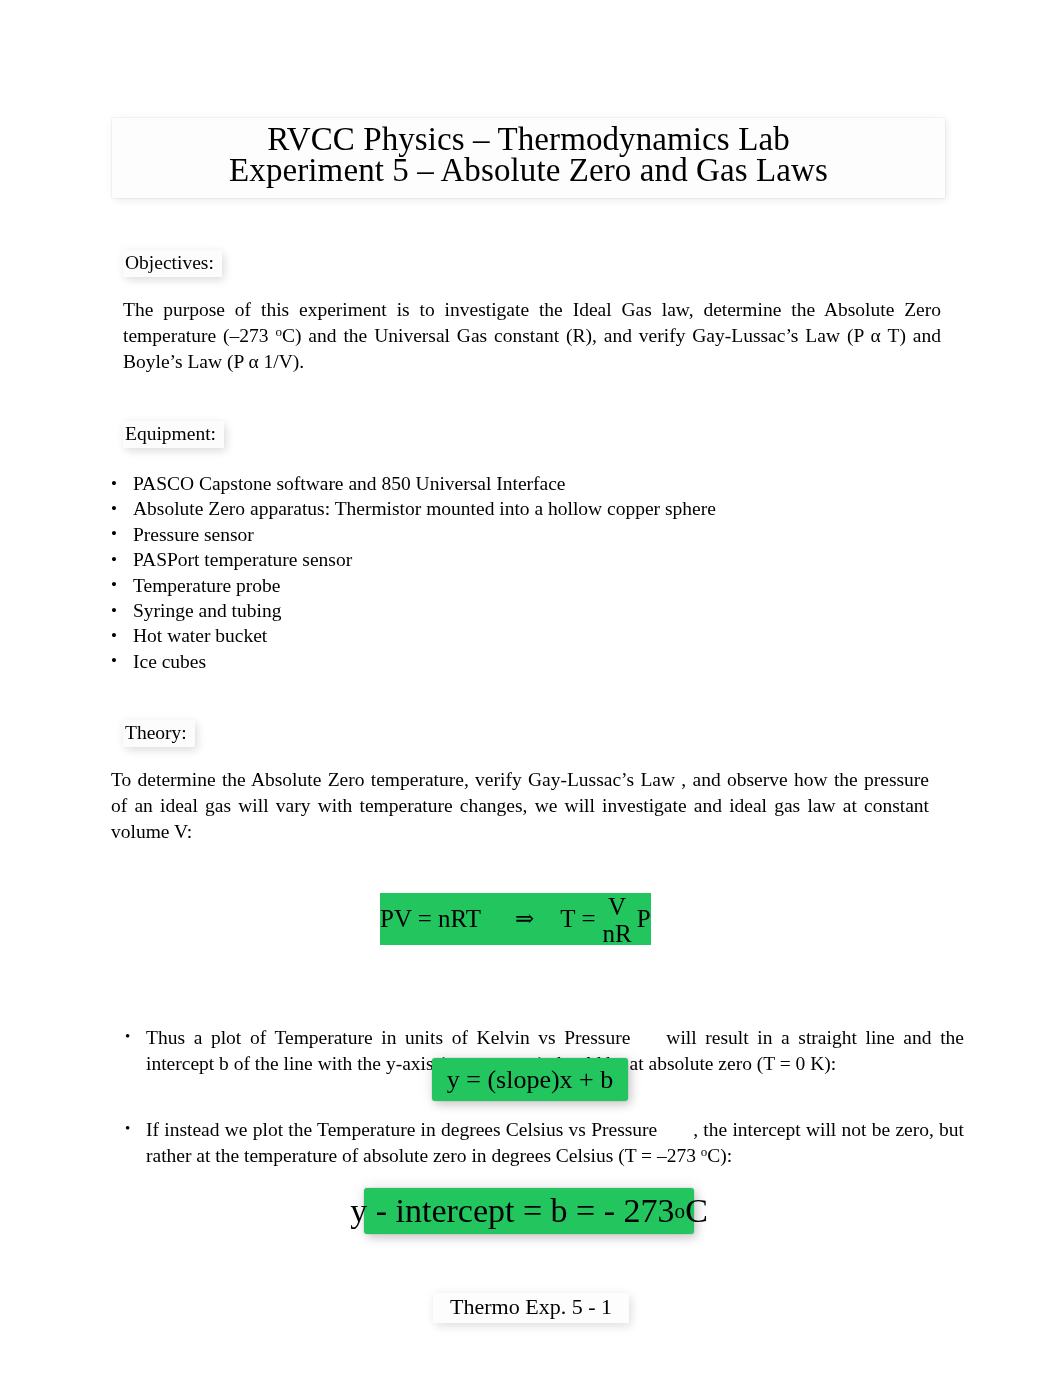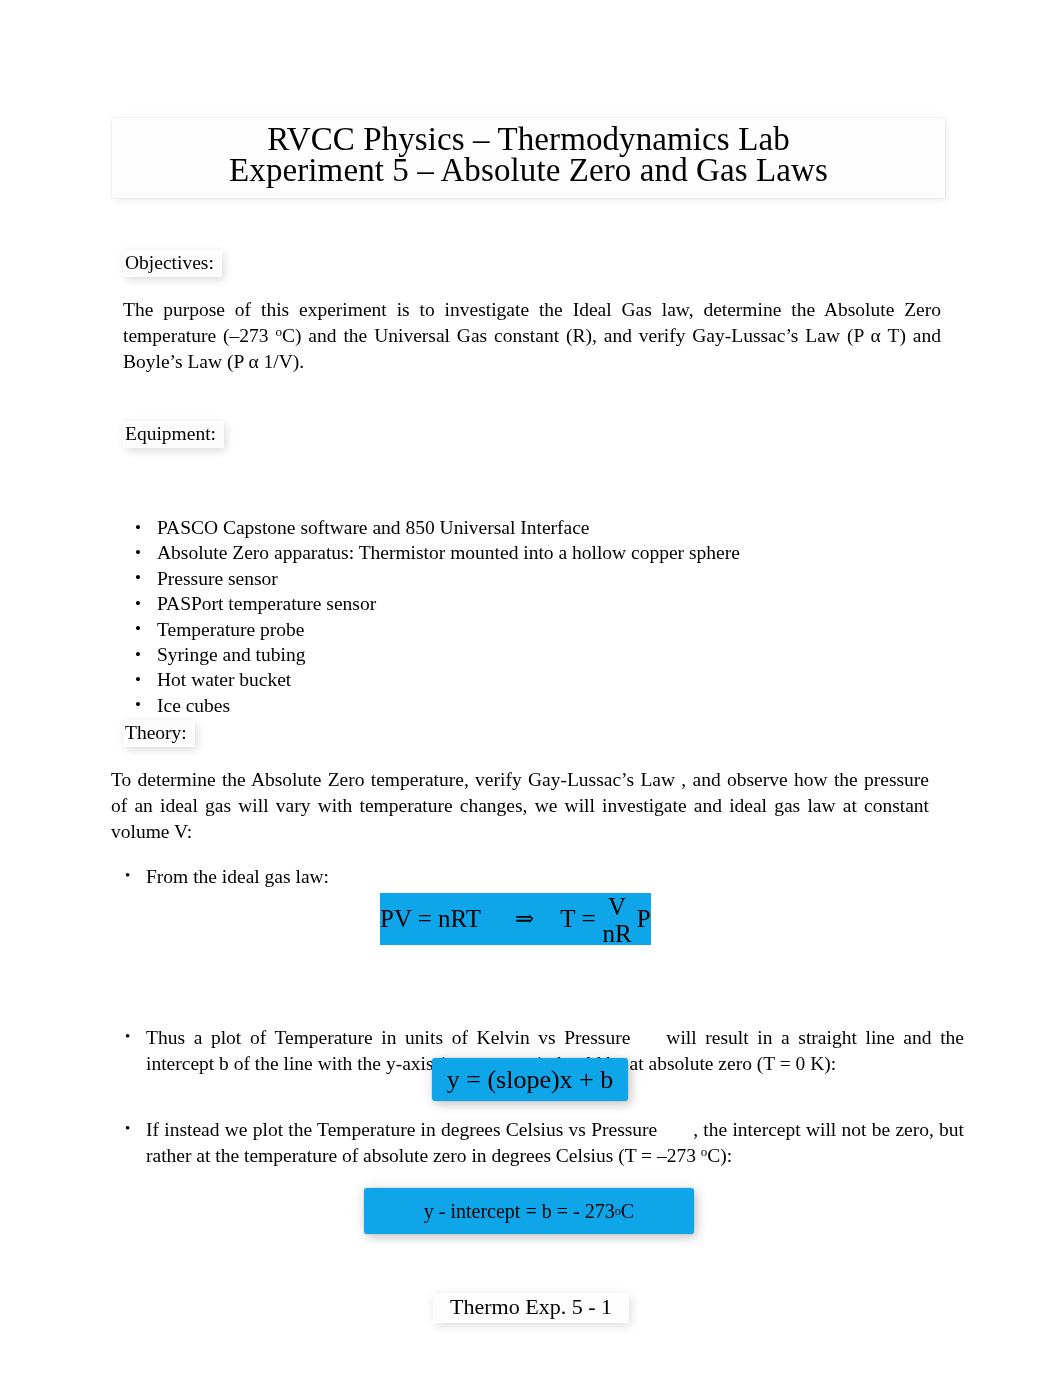--- a/index.html
+++ b/index.html
@@ -111,21 +111,21 @@
 
   .gap-object {
     display: inline-block;
     width: 36px;
   }
 
   
   .eq {
     position: absolute;
     font-family: "Liberation Serif", "DejaVu Serif", serif;
-    background: #0ea5e9;
+    background: #22c55e;
   }
   .eq.framed {
     box-shadow:
       0 0 0 1px rgba(0,0,0,0.05),
       3px 4px 10px rgba(0,0,0,0.16),
       0 0 16px rgba(0,0,0,0.10);
     border-radius: 3px;
   }
 
   
@@ -164,21 +164,21 @@
     justify-content: center;
     margin-top: 14px;
   }
 
   
   .eq-intercept {
     left: 364px;
     top: 1188px;
     width: 330px;
     height: 46px;
-    font-size: 20px;
+    font-size: 34px;
     display: flex;
     align-items: center;
     justify-content: center;
     white-space: nowrap;
   }
   .eq-intercept .sup-deg { font-size: 0.62em; vertical-align: 0.5em; }
 
   
   .footer {
     position: absolute;
@@ -204,36 +204,35 @@
     <div>RVCC Physics – Thermodynamics Lab</div>
     <div>Experiment 5 – Absolute Zero and Gas Laws</div>
   </div>
 
   <div class="section-head" style="left:123px; top:250px;">Objectives:</div>
 
   <div class="para" style="left:123px; top:297px; width:818px;"><span>The purpose of this experiment is to investigate the Ideal Gas law, determine the Absolute Zero temperature (–273 </span><span class="sup-deg">o</span><span>C) and the Universal Gas constant (R), and verify Gay-Lussac’s Law (P α T) and Boyle’s Law (P α 1/V).</span></div>
 
   <div class="section-head" style="left:123px; top:421px;">Equipment:</div>
 
-  <ul class="bullet-list" style="left:134px; top:471px; width:800px;margin-top:44px;">
+  <ul class="bullet-list" style="left:110px; top:471px; width:800px;">
     <li>PASCO Capstone software and 850 Universal Interface</li>
     <li>Absolute Zero apparatus: Thermistor mounted into a hollow copper sphere</li>
     <li>Pressure sensor</li>
     <li>PASPort temperature sensor</li>
     <li>Temperature probe</li>
     <li>Syringe and tubing</li>
     <li>Hot water bucket</li>
     <li>Ice cubes</li>
   </ul>
 
   <div class="section-head" style="left:123px; top:720px;">Theory:</div>
 
   <div class="para" style="left:111px; top:767px; width:818px;">To determine the  Absolute Zero  temperature, verify Gay-Lussac’s Law , and observe how the pressure of an ideal gas will vary with temperature changes, we will investigate and ideal gas law at constant volume V:</div>
 
-  <div class="theory-bullet" style="left:123px; top:864px; width:818px;">From the ideal gas law:</div>
 
   <div class="eq eq-gaslaw">
     <span>PV = nRT</span>
     <span class="arrow">⇒</span>
     <span>T =</span>
     <span class="frac">
       <span class="num">V</span>
       <span class="den">nR</span>
     </span>
     <span>P</span>

